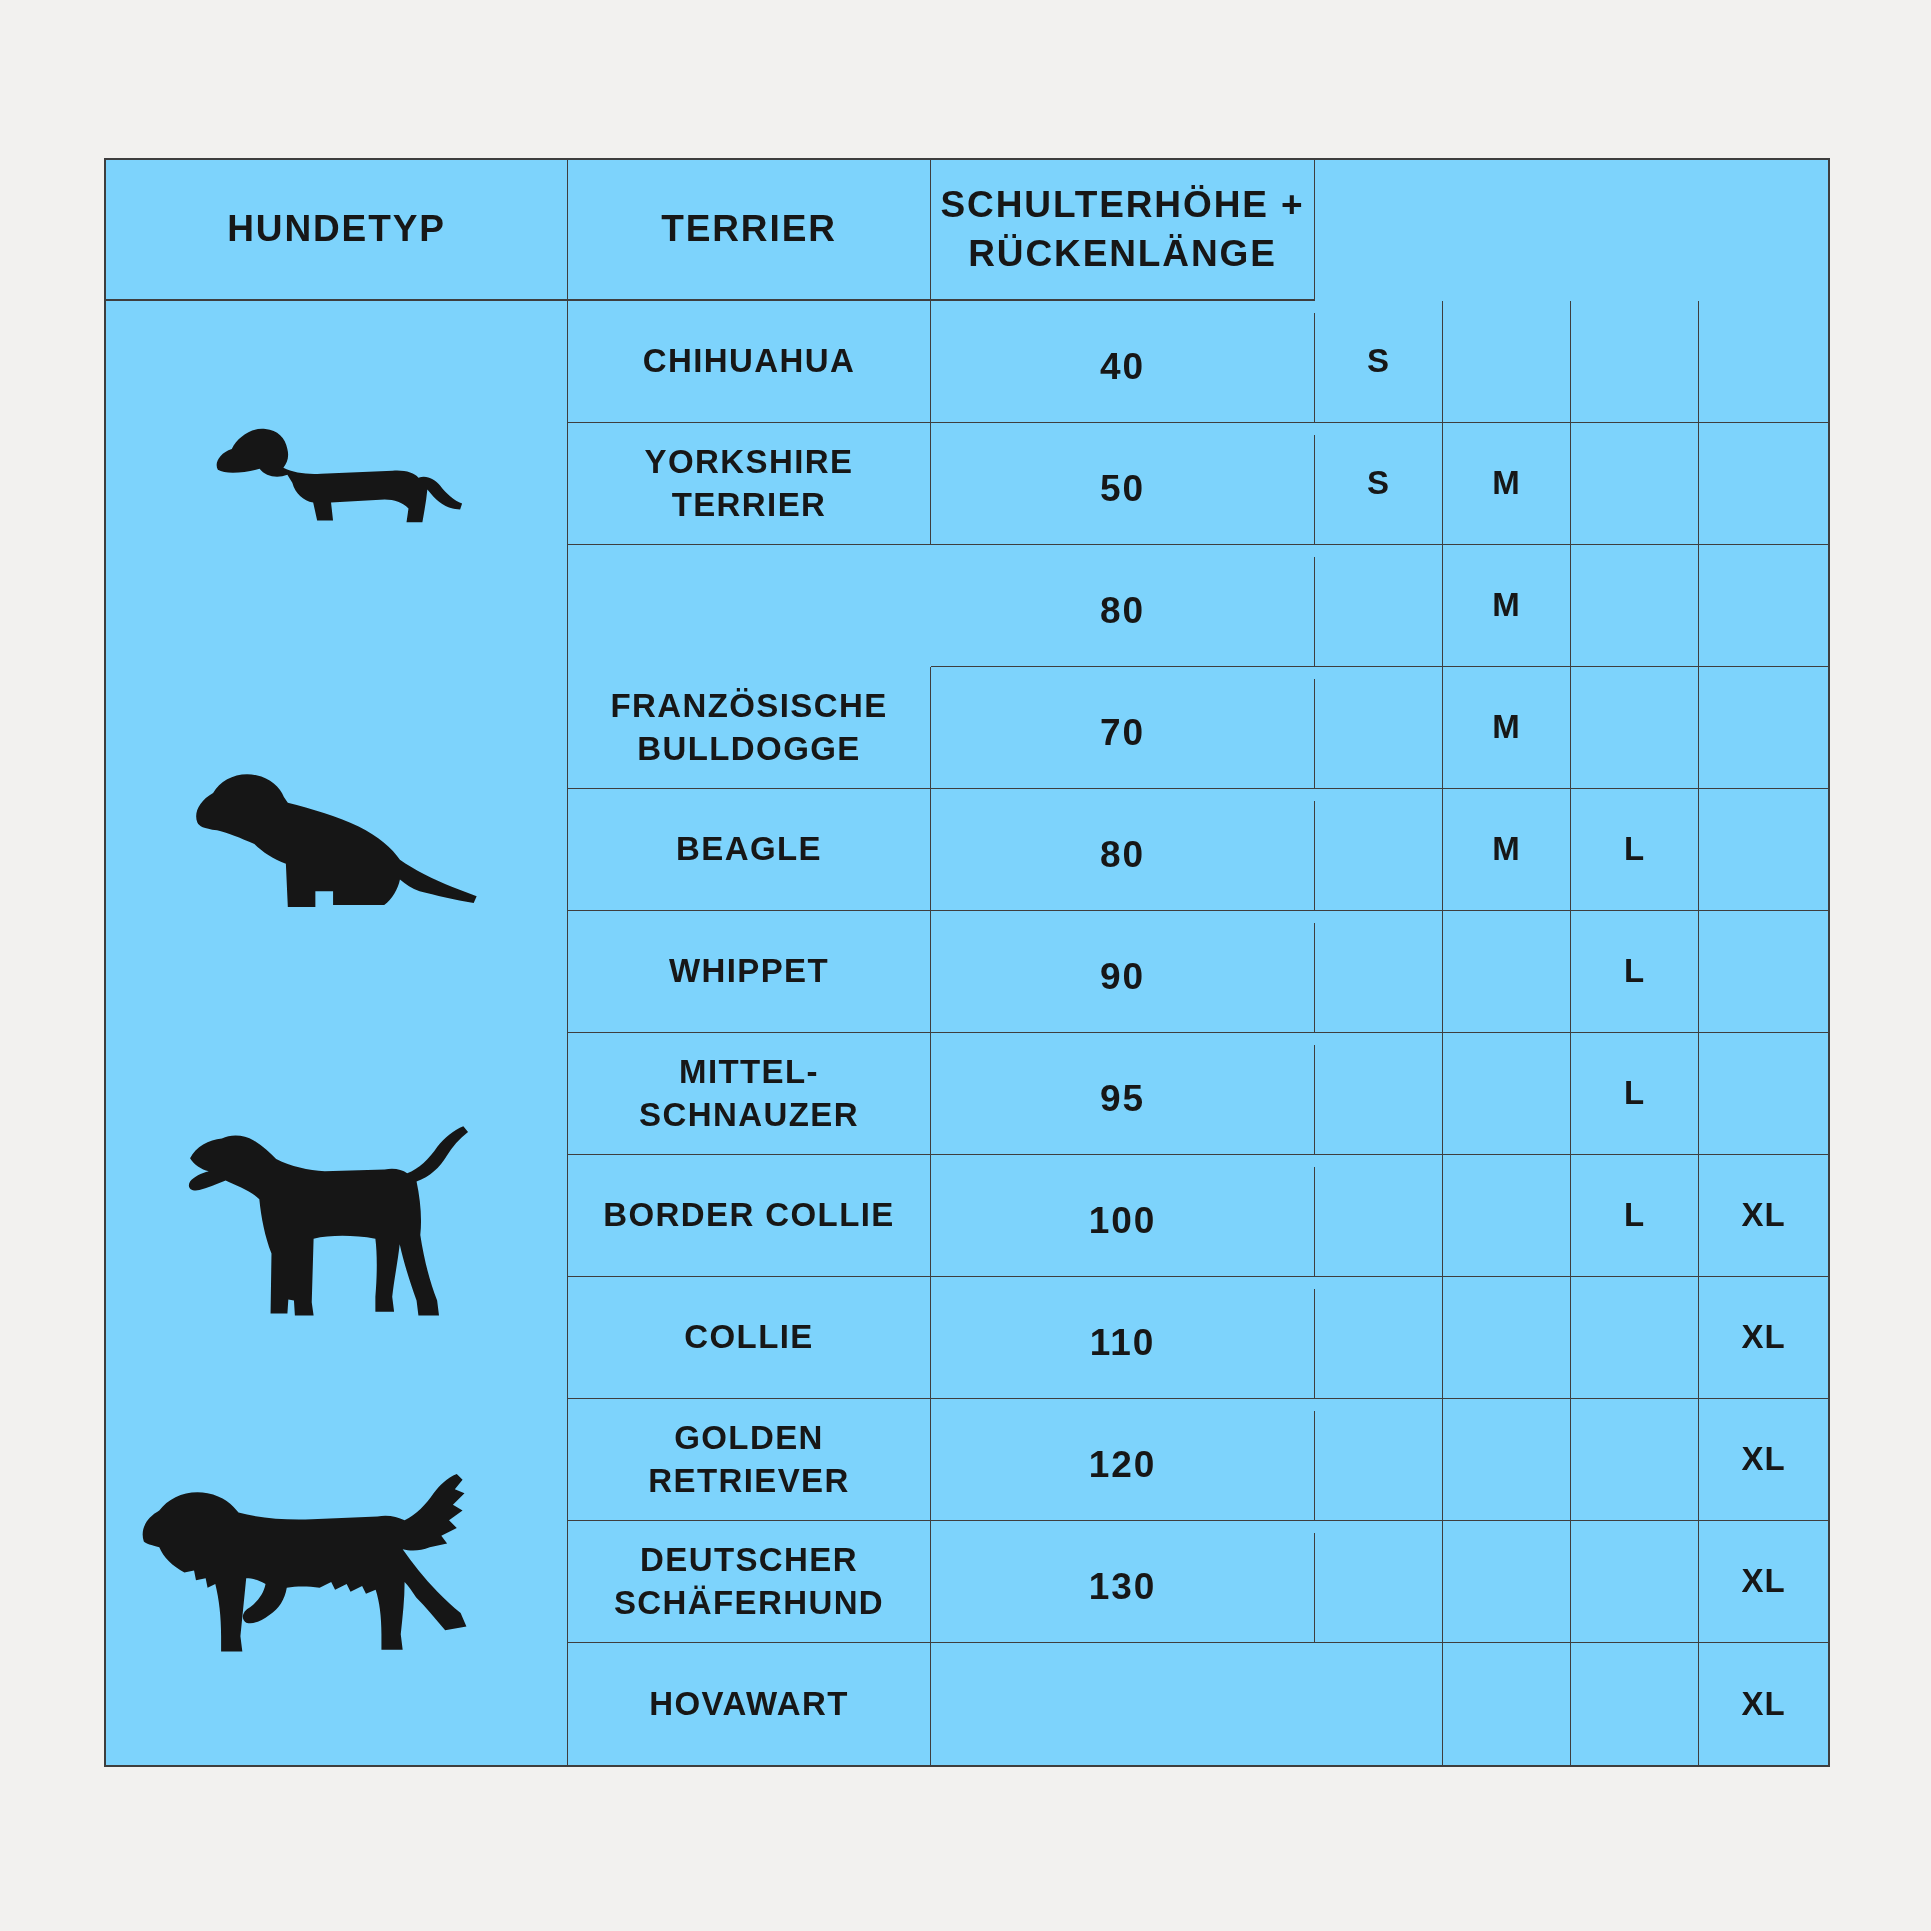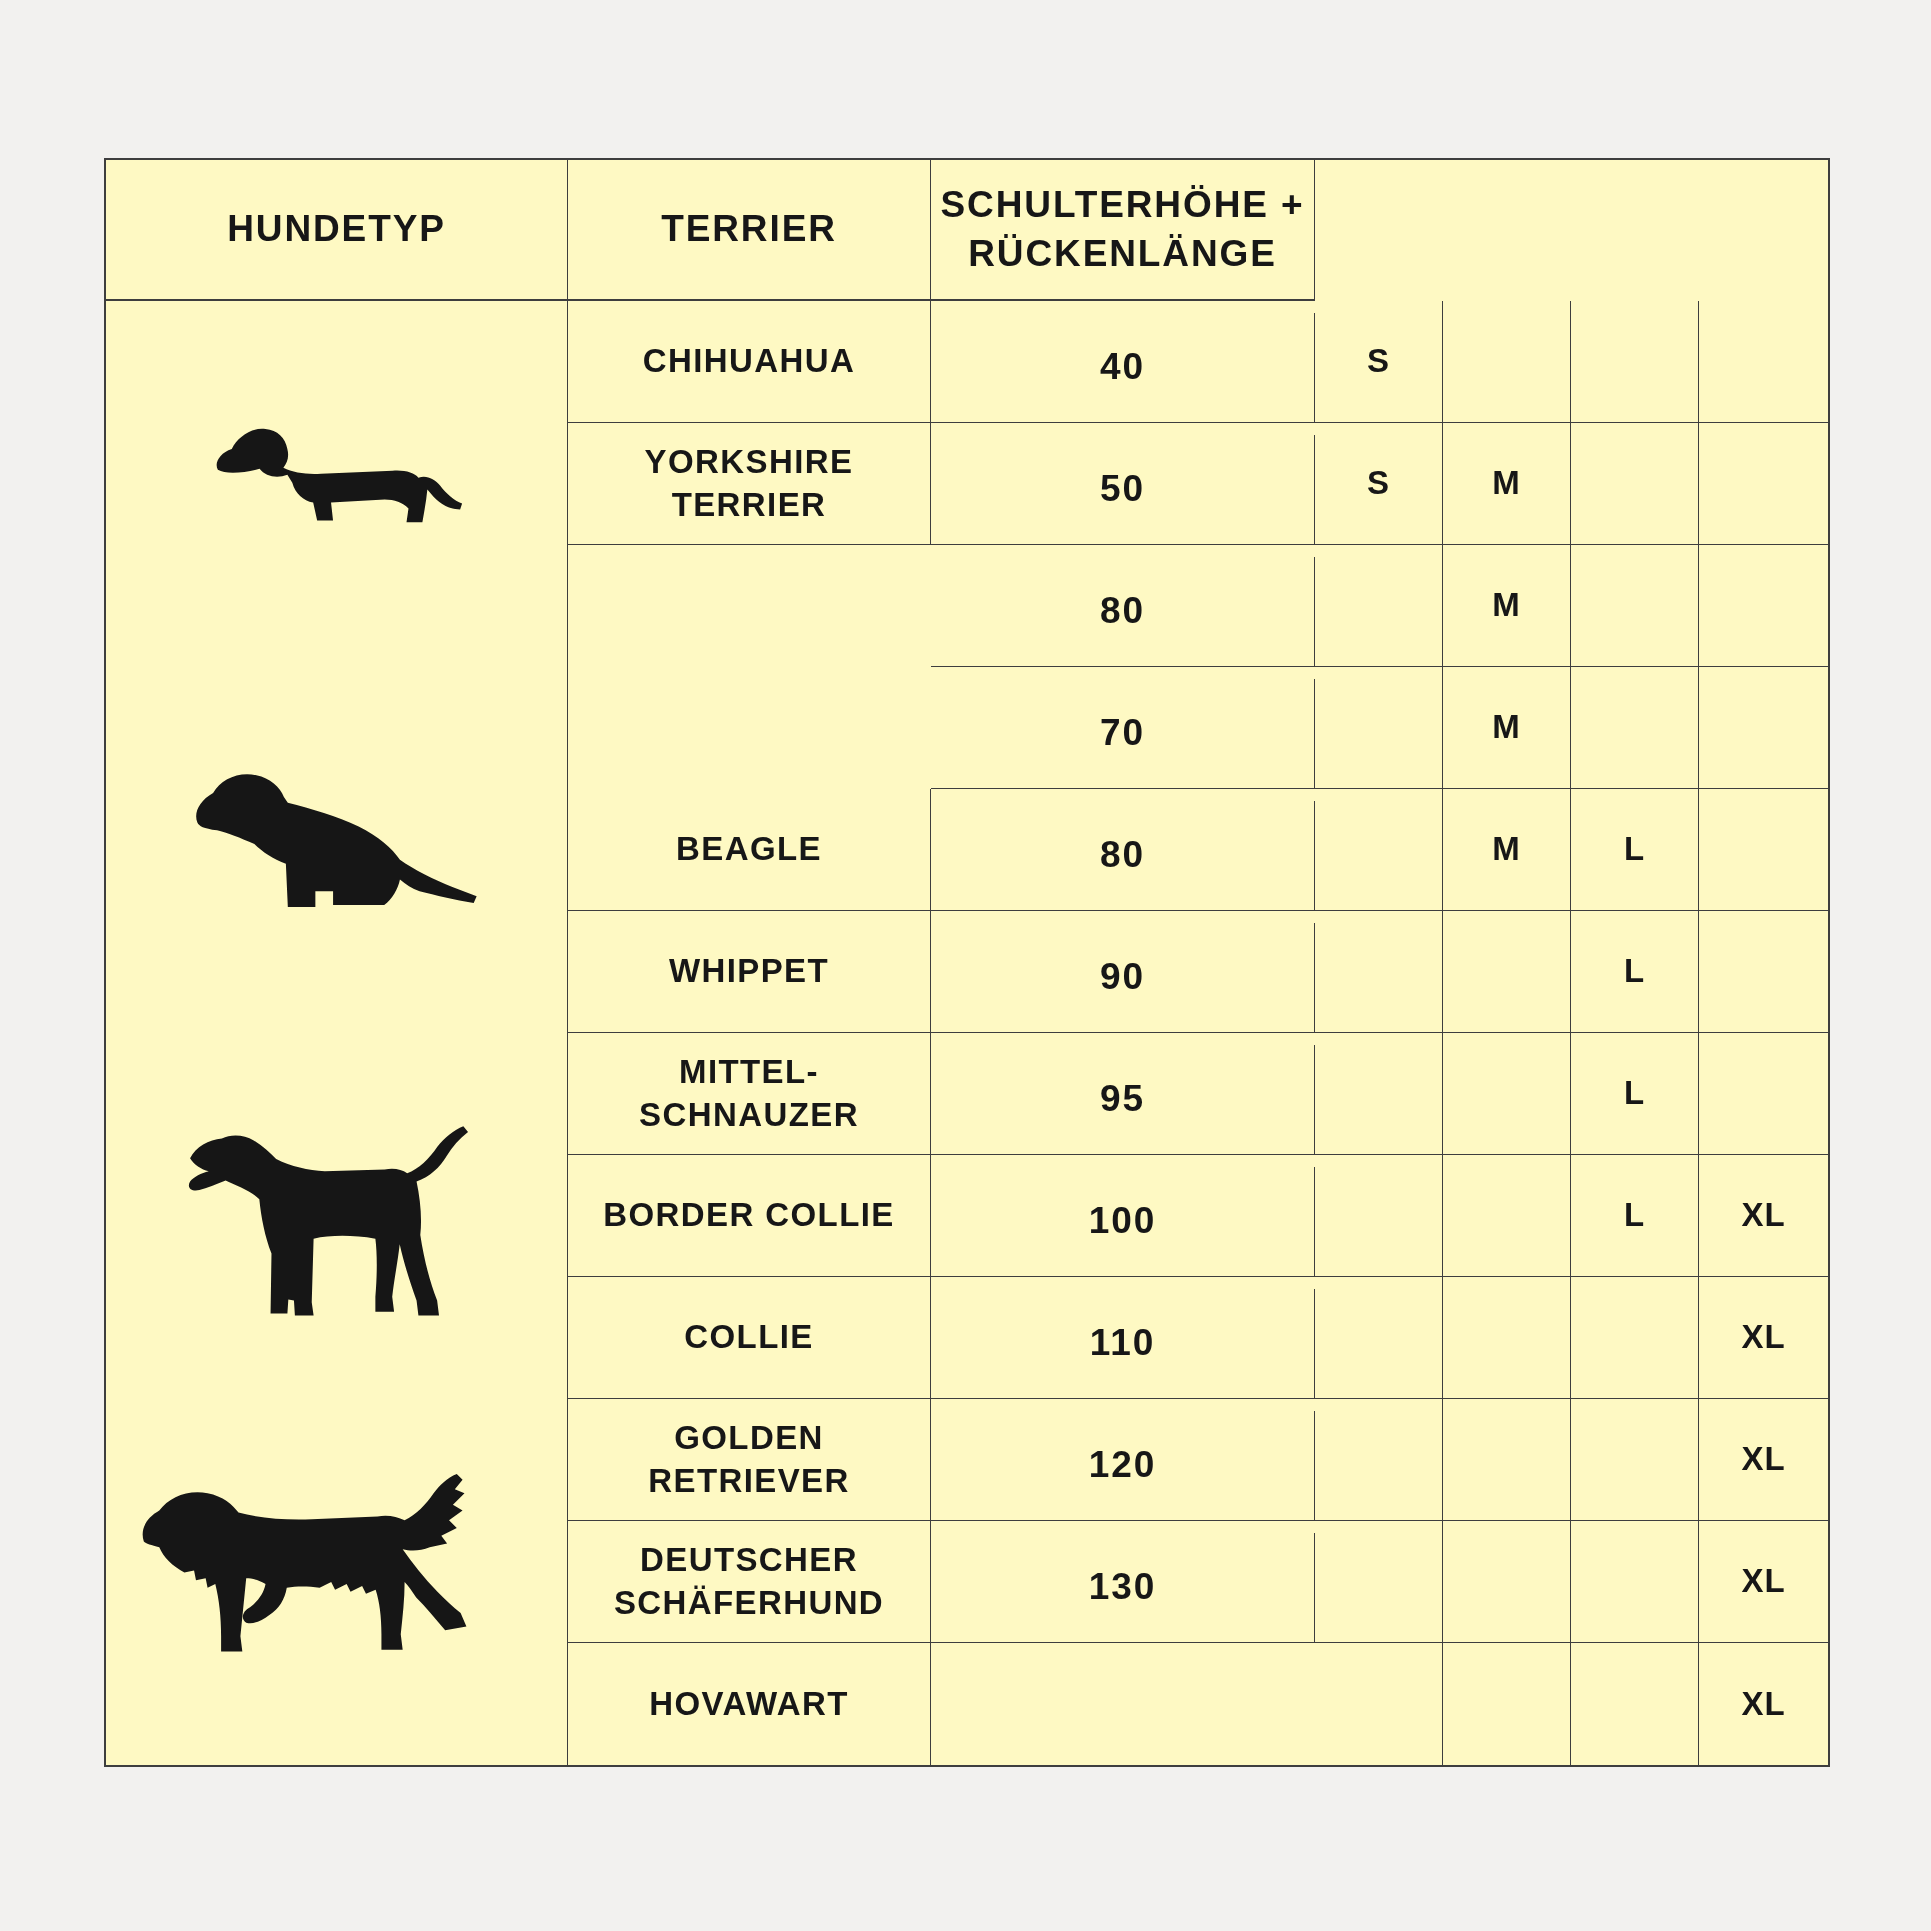--- a/index.html
+++ b/index.html
@@ -11,21 +11,21 @@
     position:relative;
     -webkit-font-smoothing:antialiased;
   }
   #stage{position:absolute;inset:0;}
   #size-table{
     position:absolute;left:104px;top:158px;
     display:grid;
     grid-template-columns:462px 363px 384px 128px 128px 128px 129px;
     grid-template-rows:141px repeat(12,122px);
     border:2.9px solid #3e3e3e;
-    background:#fef9c3;
+    background:#7dd3fc;
   }
   .cell{
     border-right:1.9px solid #3e3e3e;
     border-bottom:1.9px solid #3e3e3e;
     display:flex;align-items:center;justify-content:center;
     text-align:center;
     font-weight:bold;
     white-space:pre-line;
     line-height:1.3;
     overflow:hidden;
@@ -99,20 +99,22 @@
     <div class="cell size c5" style="grid-row:3">M</div>
     <div class="cell size c6" style="grid-row:3"></div>
     <div class="cell size c7 no-r" style="grid-row:3"></div>
 
     <div class="cell num c3" style="grid-row:4">80</div>
     <div class="cell size c4" style="grid-row:4"></div>
     <div class="cell size c5" style="grid-row:4">M</div>
     <div class="cell size c6" style="grid-row:4"></div>
     <div class="cell size c7 no-r" style="grid-row:4"></div>
 
+    <div class="cell breed c2" style="grid-row:5">FRANZÖSISCHE
+BULLDOGGE</div>
     <div class="cell num c3" style="grid-row:5">70</div>
     <div class="cell size c4" style="grid-row:5"></div>
     <div class="cell size c5" style="grid-row:5">M</div>
     <div class="cell size c6" style="grid-row:5"></div>
     <div class="cell size c7 no-r" style="grid-row:5"></div>
 
     <div class="cell breed c2" style="grid-row:6">BEAGLE</div>
     <div class="cell num c3" style="grid-row:6">80</div>
     <div class="cell size c4" style="grid-row:6"></div>
     <div class="cell size c5" style="grid-row:6">M</div>

